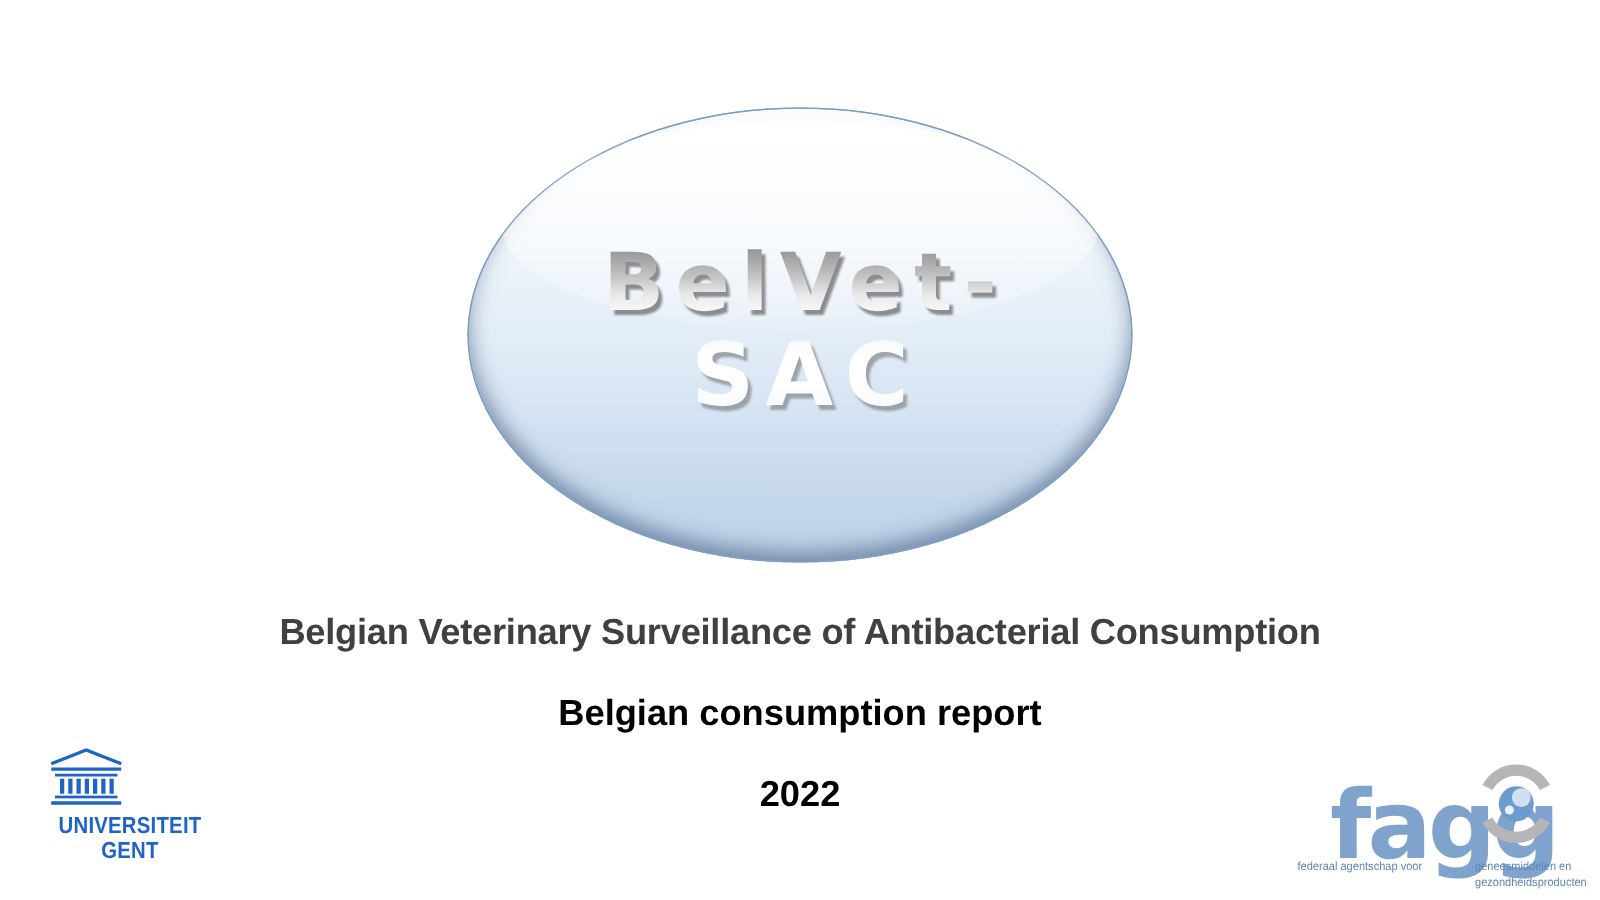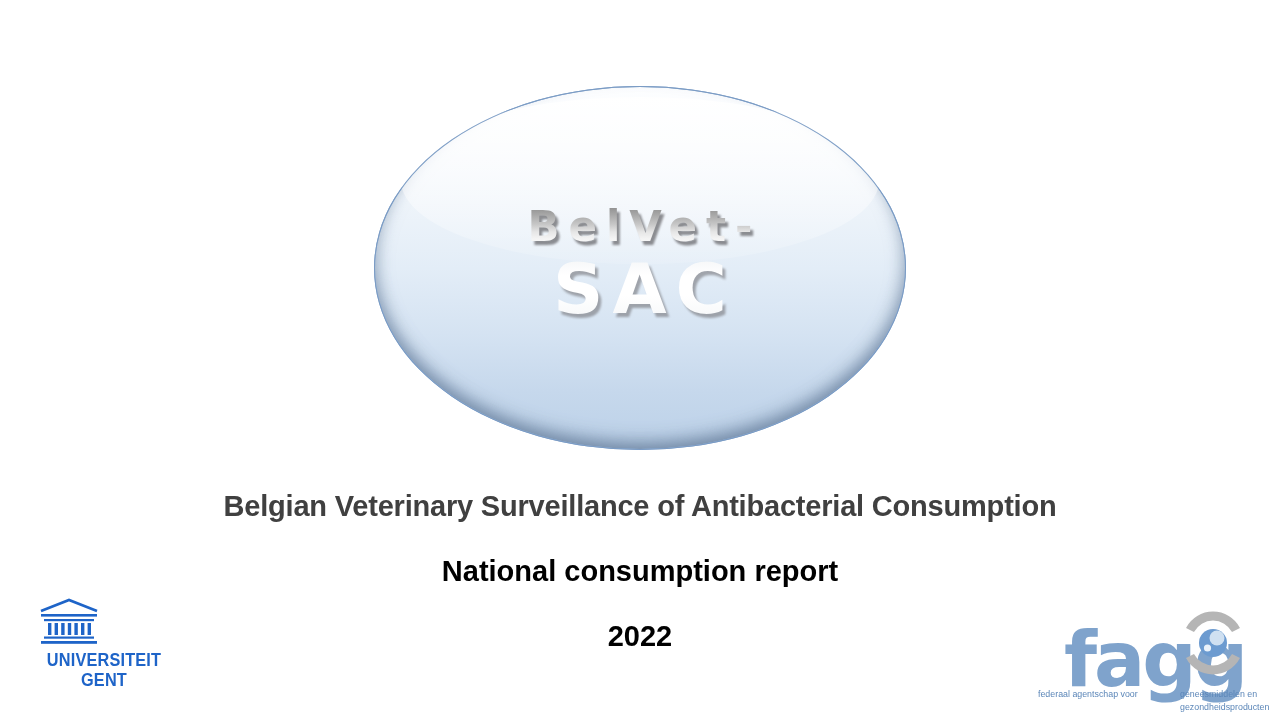--- a/index.html
+++ b/index.html
@@ -72,21 +72,21 @@
     pointer-events: none;
   }
   .emblem-line1, .emblem-line2 {
     font-family: "DejaVu Sans", sans-serif;
     font-weight: 700;
     letter-spacing: 9px;
     line-height: 1;
     text-indent: 9px;
   }
   .emblem-line1 {
-    font-size: 42px;
+    font-size: 64px;
     background: linear-gradient(180deg,
        #8d8d8d 0%, #a9a9a9 22%, #c9c9c9 45%, #e6e6e6 62%, #f4f4f4 78%, #fafafa 100%);
     -webkit-background-clip: text;
     background-clip: text;
     color: transparent;
     -webkit-text-fill-color: transparent;
     filter: drop-shadow(3px 4px 1px rgba(105,105,110,0.75));
     margin-top: -6px;
   }
   .emblem-line2 {
@@ -208,21 +208,21 @@
   <div class="emblem-gloss"></div>
   <div class="emblem-rim"></div>
   <div class="emblem-text">
     <div class="emblem-line1">BelVet-</div>
     <div class="emblem-line2">SAC</div>
   </div>
 </div>
 
 <div class="titles">
   <div class="title-main">Belgian Veterinary Surveillance of Antibacterial Consumption</div>
-  <div class="title-sub">National consumption report</div>
+  <div class="title-sub">Belgian consumption report</div>
   <div class="title-year">2022</div>
 </div>
 
 <div class="ugent">
   <svg class="ugent-mark" width="62" height="48" viewBox="0 0 62 48">
     <g fill="none" stroke="#1e64c8" stroke-width="2.6">
       <path d="M3 13 L31 2 L59 13" stroke-linejoin="miter"></path>
     </g>
     <rect x="3" y="16" width="56" height="2.6" fill="#1e64c8"></rect>
     <rect x="6" y="21" width="50" height="2.2" fill="#1e64c8"></rect>

